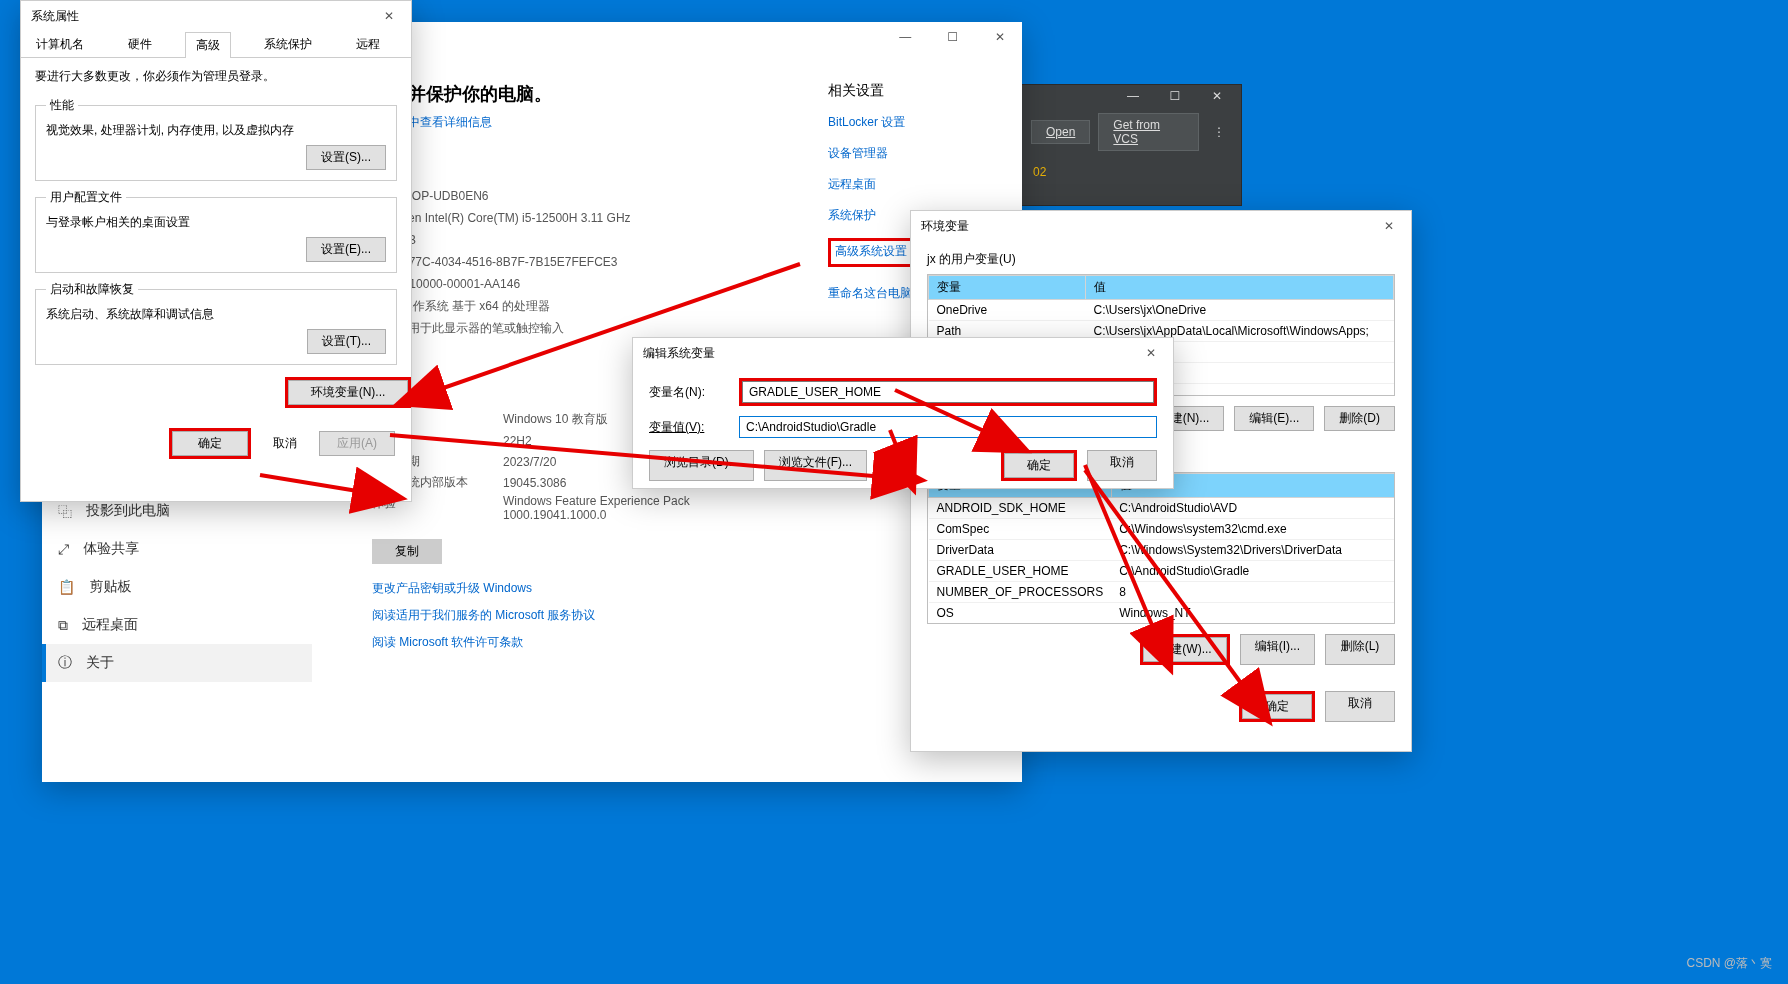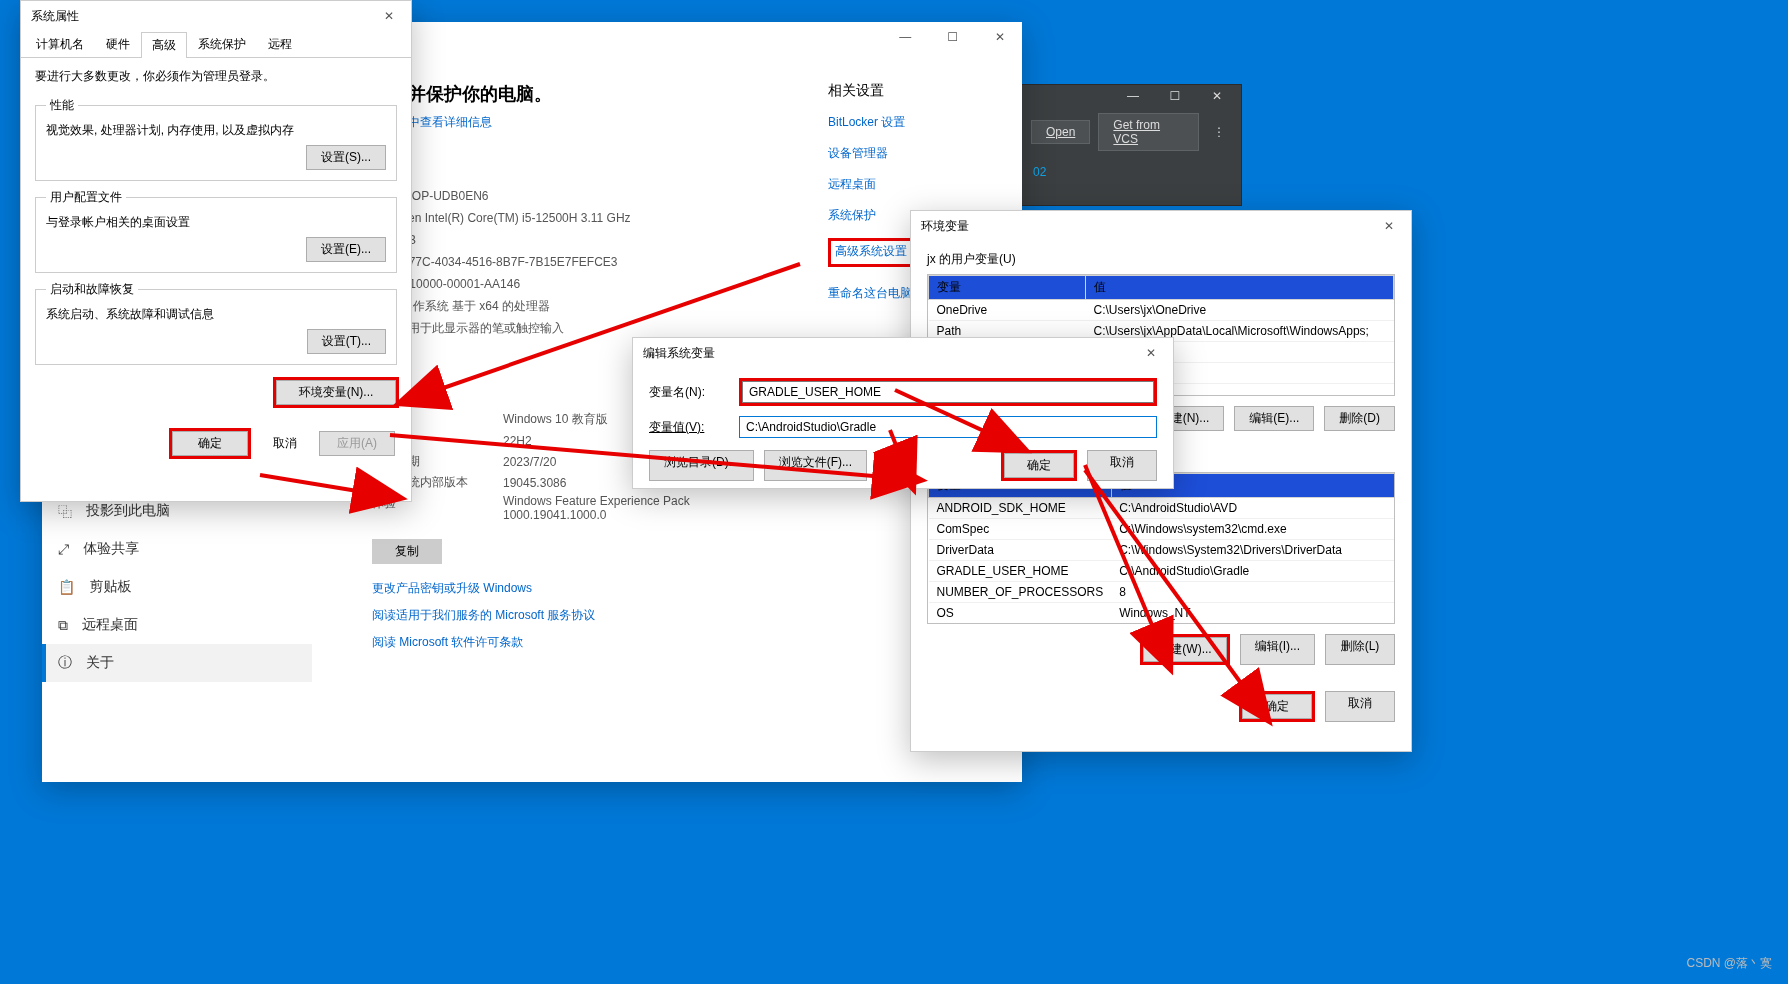--- a/index.html
+++ b/index.html
@@ -1,31 +1,31 @@
 <!DOCTYPE html>
 <html><head>
 <meta charset="utf-8">
 <style>
   html,body{margin:0;padding:0;width:1788px;height:984px;font-family:"Microsoft YaHei","Segoe UI",Arial,sans-serif;font-size:12px;background:#0078d7;overflow:hidden;color:#000;}
   .window{position:absolute;background:#fff;box-shadow:0 8px 30px rgba(0,0,0,0.25);}
   .titlebar{height:30px;line-height:30px;display:flex;align-items:center;justify-content:space-between;padding-left:10px;color:#000;font-size:12px;}
   .titlebar .wincontrols span{display:inline-block;width:44px;height:30px;text-align:center;line-height:30px;color:#555;}
-  .tabs{display:flex;border-bottom:1px solid #ccc;padding:0 4px;}
+  .tabs{display:flex;border-bottom:1px solid #ccc;padding:0 4px;gap:22px;}
   .tab{padding:4px 10px;border:1px solid transparent;border-bottom:none;margin-right:0;}
   .tab.active{border-color:#ccc;background:#fff;position:relative;top:1px;}
   fieldset{border:1px solid #ccc;margin:8px 14px;padding:8px 10px 10px 10px;}
   legend{padding:0 4px;font-size:12px;}
   .btn{display:inline-block;border:1px solid #adadad;background:#e1e1e1;padding:3px 14px;font-size:12px;min-width:70px;text-align:center;box-sizing:border-box;}
   .groupbtnrow{display:flex;justify-content:flex-end;margin-top:6px;}
   .link{color:#0066cc;cursor:pointer;}
   .hl{border:3px solid #e60000;display:inline-block;}
   .txtinput{border:1px solid #7a7a7a;padding:3px 6px;font-size:12px;width:100%;box-sizing:border-box;}
   .txtinput.focus{border-color:#0078d7;}
   table.varlist{border-collapse:collapse;width:100%;font-size:12px;}
-  table.varlist th{background:#1d4ed8;border:1px solid #d4d4d4;text-align:left;padding:3px 8px;font-weight:normal;}
+  table.varlist th{background:#7dd3fc;border:1px solid #d4d4d4;text-align:left;padding:3px 8px;font-weight:normal;}
   table.varlist td{padding:3px 8px;border-bottom:1px solid #f0f0f0;white-space:nowrap;overflow:hidden;text-overflow:ellipsis;}
   .listframe{border:1px solid #bfbfbf;height:120px;overflow:auto;}
   .settings-side-item{display:flex;align-items:center;gap:14px;padding:10px 16px;font-size:14px;color:#333;}
   .settings-side-item.active{border-left:4px solid #0078d7;background:#f2f2f2;padding-left:12px;}
   .sysinfo-label{color:#555;}
   .sysinfo-val{color:#555;}
   .darkwin{position:absolute;background:#3c3f41;color:#ddd;border:1px solid #2b2b2b;}
   .darkbtn{display:inline-block;background:#4c5052;color:#ddd;border:1px solid #5e6365;padding:4px 14px;font-size:12px;text-decoration:underline;}
   .watermark{position:absolute;right:16px;bottom:12px;color:#bbb;font-size:12px;}
   .glyph{font-family:"Segoe MDL2 Assets","Segoe UI Symbol",sans-serif;}
@@ -38,21 +38,21 @@
   <div style="display:flex;justify-content:flex-end;gap:2px;padding:4px;">
     <span class="glyph" style="width:40px;text-align:center;">—</span>
     <span class="glyph" style="width:40px;text-align:center;">☐</span>
     <span class="glyph" style="width:40px;text-align:center;">✕</span>
   </div>
   <div style="display:flex;gap:8px;padding:6px 10px;align-items:center;">
     <span class="darkbtn">Open</span>
     <span class="darkbtn">Get from VCS</span>
     <span style="padding:0 6px;">⋮</span>
   </div>
-  <div style="padding:8px 12px;color:#0ea5e9;">02</div>
+  <div style="padding:8px 12px;color:#eab308;">02</div>
 </div>
 
 <div class="window" style="left:42px;top:22px;width:980px;height:760px;">
   <div class="titlebar">
     <span></span>
     <span class="wincontrols">
       <span>—</span>
       <span>☐</span>
       <span>✕</span>
     </span>
@@ -168,21 +168,21 @@
         <span class="btn">设置(E)...</span>
       </div>
   </fieldset>
   <fieldset>
     <legend>启动和故障恢复</legend>
     <div>系统启动、系统故障和调试信息</div>
     <div class="groupbtnrow">
         <span class="btn">设置(T)...</span>
       </div>
   </fieldset>
-  <div style="display:flex;justify-content:flex-end;padding:4px 12px;">
+  <div style="display:flex;justify-content:flex-end;padding:4px 0;">
     <span class="hl"><span class="btn" style="min-width:120px;">环境变量(N)...</span></span>
   </div>
   <div style="display:flex;justify-content:flex-end;gap:8px;padding:16px 16px 8px 16px;align-items:center;">
     <span class="hl"><span class="btn" style="min-width:76px;">确定</span></span>
     <span class="btn" style="border:none;background:transparent;min-width:40px;">取消</span>
     <span class="btn" style="color:#999;min-width:76px;">应用(A)</span>
   </div>
 </div>
 
 <div class="window" style="left:910px;top:210px;width:500px;height:540px;border:1px solid #ccc;">

